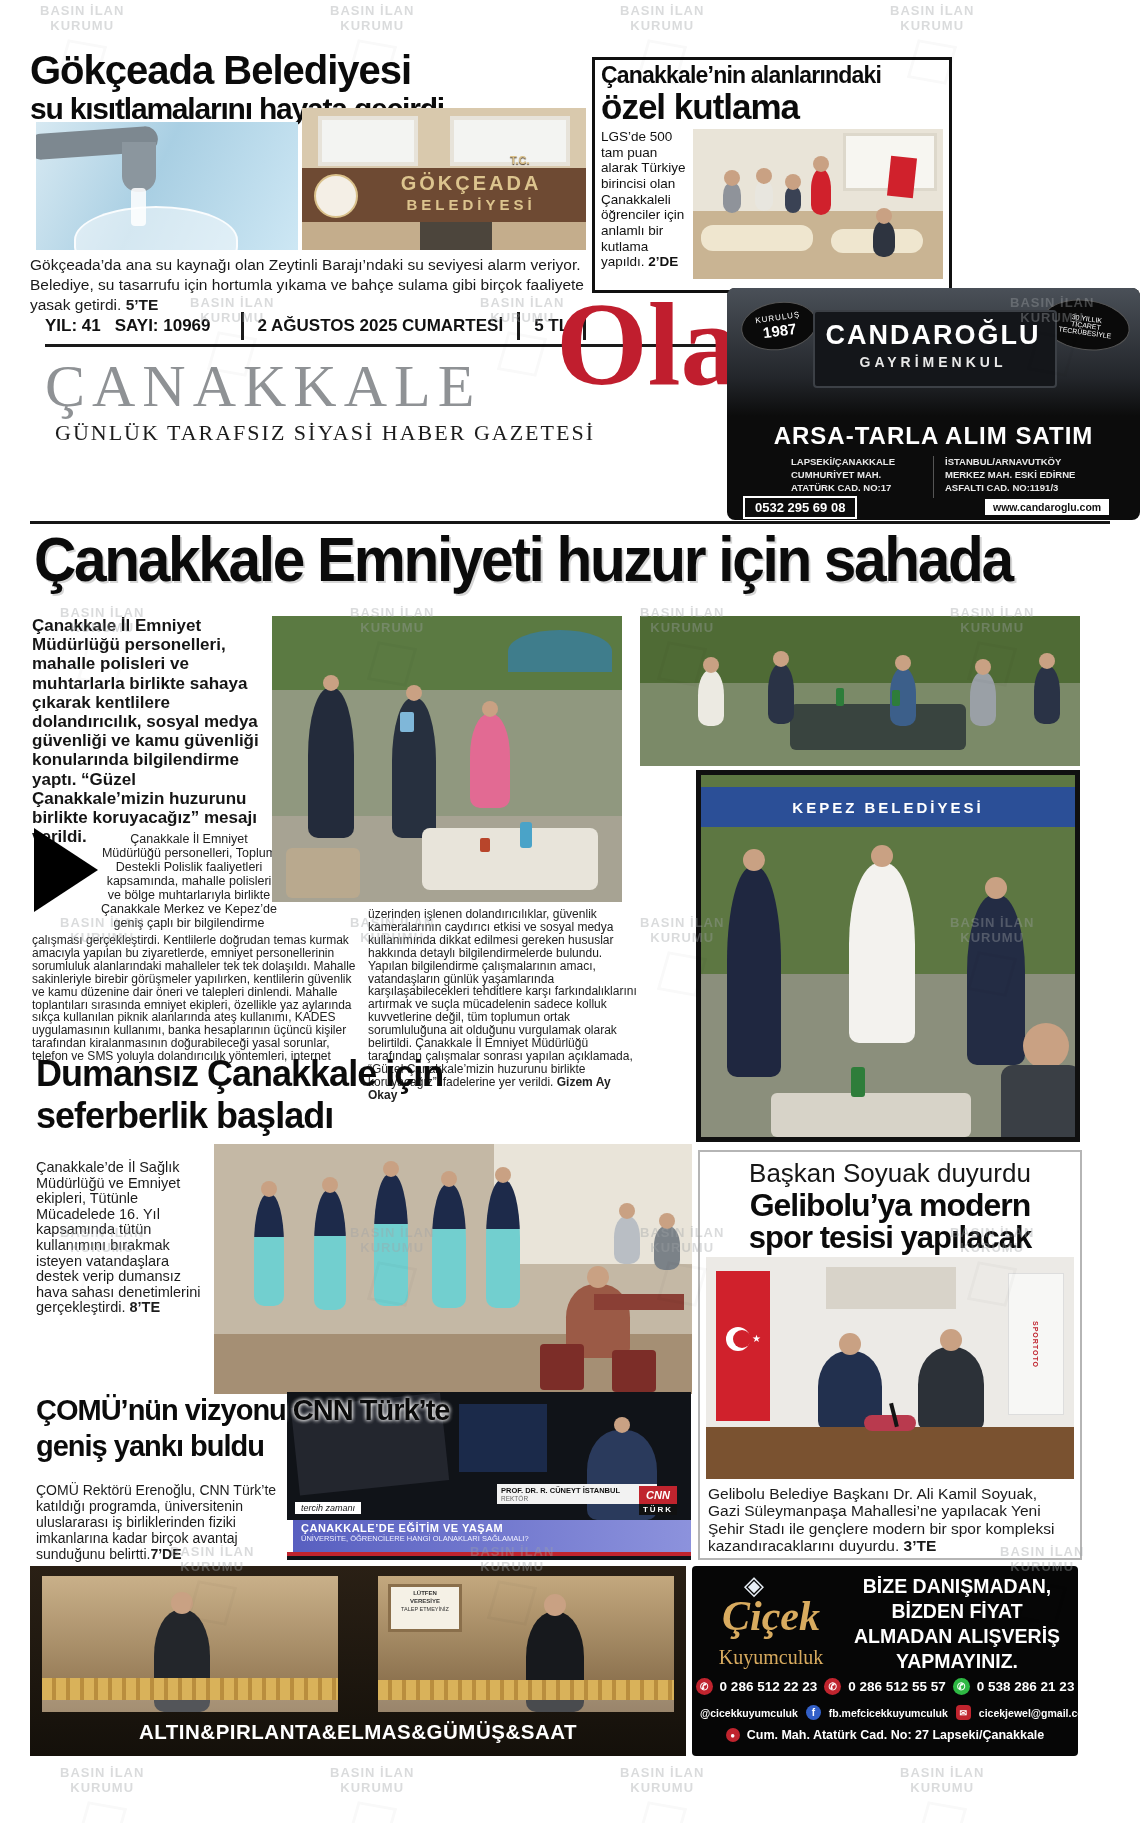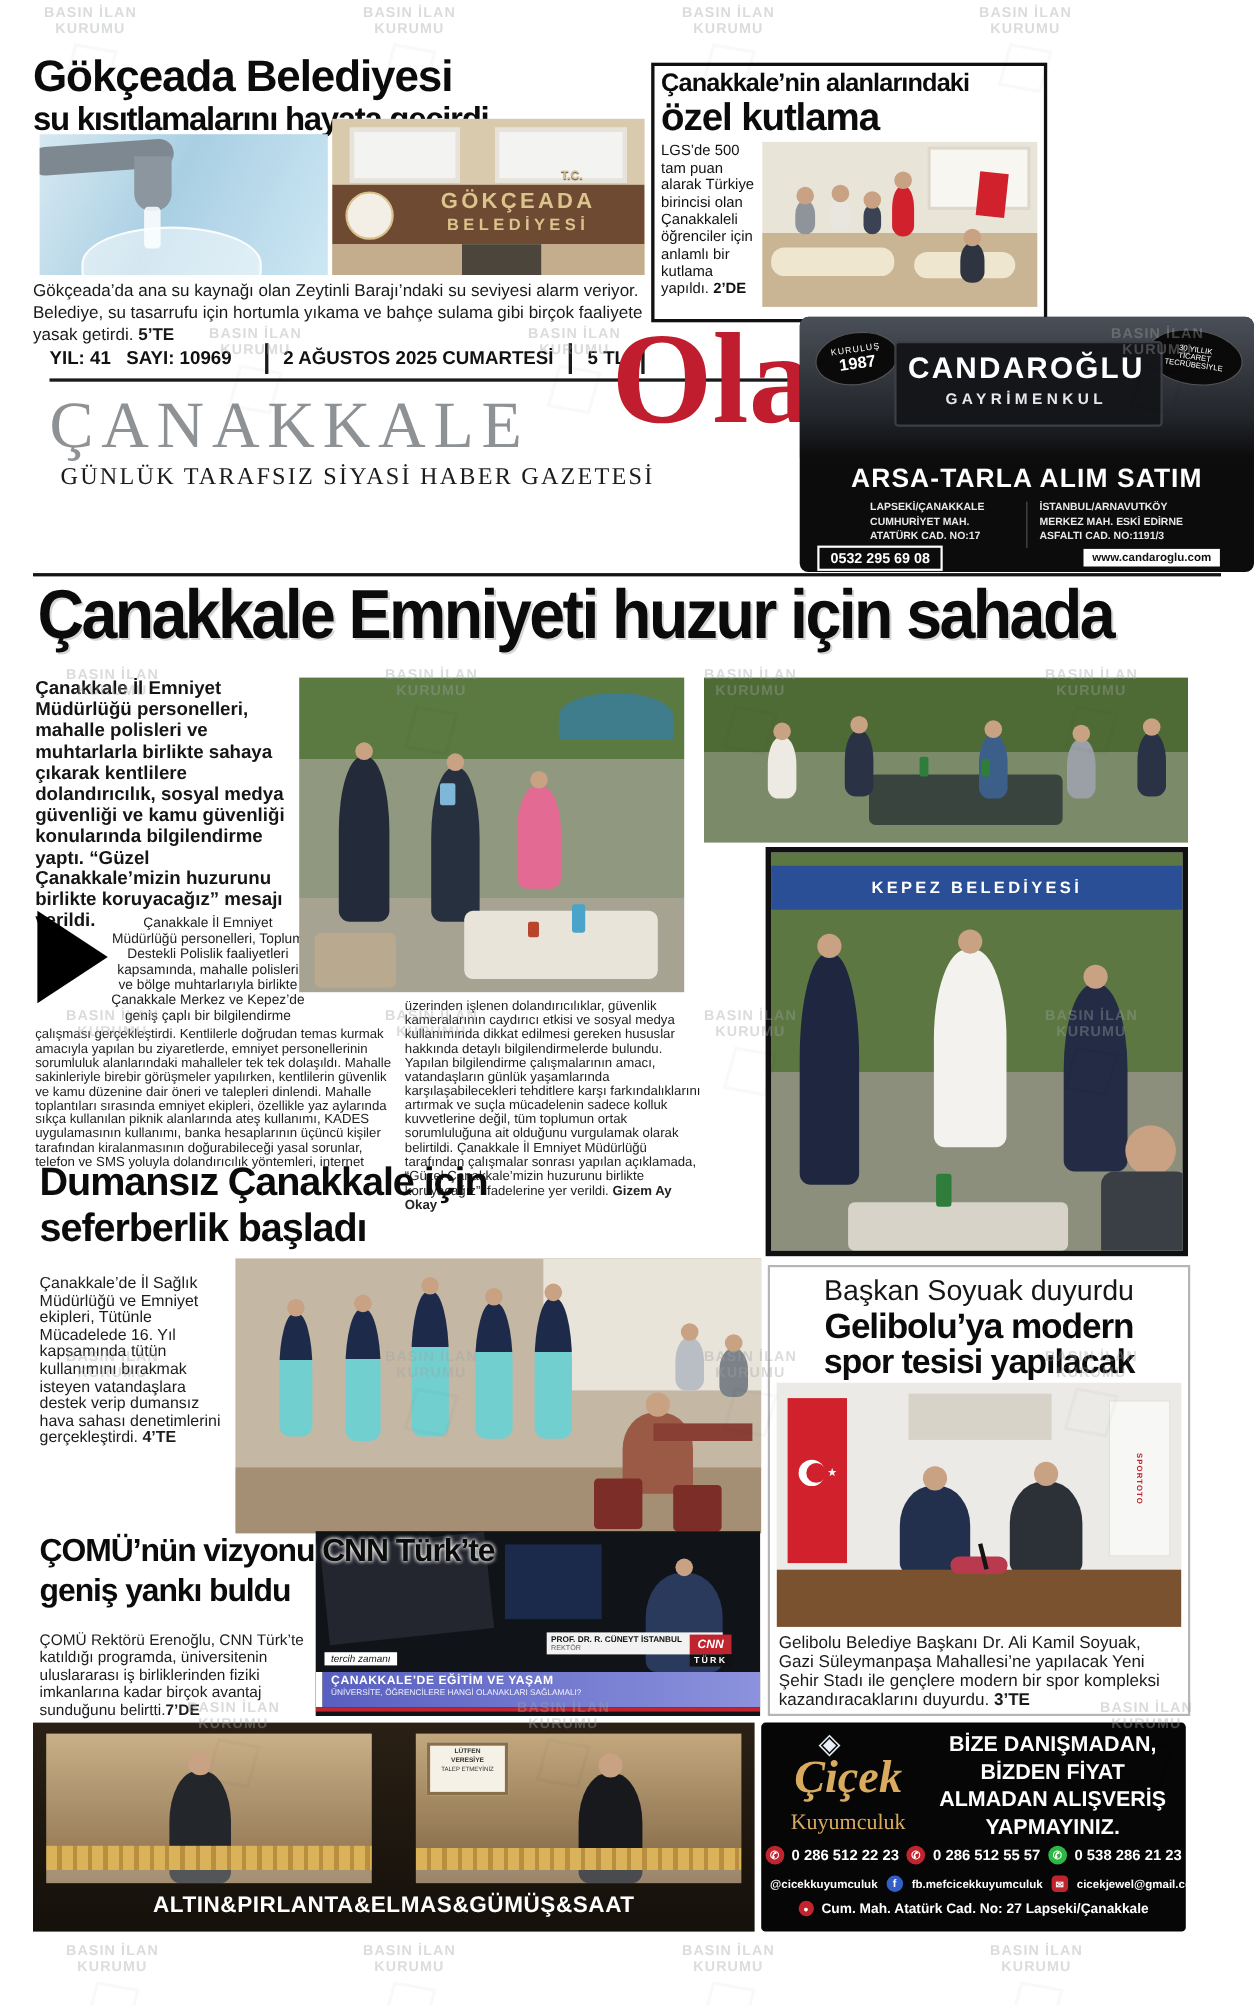--- a/index.html
+++ b/index.html
@@ -171,21 +171,21 @@
     <div class="abs" style="left:322px;top:248px;width:46px;height:46px;border-radius:50%;background:#c9a183;"></div>
     <div class="abs" style="left:300px;top:290px;width:80px;height:72px;background:#3a3f45;border-radius:12px 12px 0 0;"></div>
     <div class="abs" style="left:70px;top:318px;width:200px;height:44px;background:#d7d3c8;border-radius:6px;"></div>
     <div class="abs" style="left:150px;top:292px;width:14px;height:30px;background:#2e7d3a;border-radius:3px;"></div>
   </div>
 
   <div class="abs hl" style="left:36px;top:1056px;font-size:36px;">Dumansız Çanakkale için</div>
   <div class="abs hl" style="left:36px;top:1098px;font-size:36px;">seferberlik başladı</div>
   <div class="abs" style="left:36px;top:1160px;width:172px;font-size:14.5px;line-height:15.6px;color:#1c1c1c;">
     <span>Çanakkale’de İl Sağlık Müdürlüğü ve Emniyet ekipleri, Tütünle Mücadelede 16. Yıl kapsamında tütün kullanımını bırakmak isteyen vatandaşlara destek verip dumansız hava sahası denetimlerini gerçekleştirdi.</span>
-    <span class="capbold">4’TE</span>
+    <span class="capbold">8’TE</span>
   </div>
 
   <div class="photo" style="left:214px;top:1144px;width:478px;height:250px;background:#c4b8a5;">
     <div class="abs" style="left:280px;top:0;width:198px;height:120px;background:#e9e4d9;"></div>
     <div class="abs" style="left:0;top:190px;width:478px;height:60px;background:#a58f74;"></div>
     <div class="fg" style="left:40px;top:50px;width:30px;height:112px;background:linear-gradient(#1d2a4a 0 38%,#72cfcf 38%);"></div>
     <div class="fg" style="left:100px;top:46px;width:32px;height:120px;background:linear-gradient(#1d2a4a 0 38%,#72cfcf 38%);"></div>
     <div class="fg" style="left:160px;top:30px;width:34px;height:132px;background:linear-gradient(#1d2a4a 0 38%,#72cfcf 38%);"></div>
     <div class="fg" style="left:218px;top:40px;width:34px;height:124px;background:linear-gradient(#1d2a4a 0 36%,#72cfcf 36%);"></div>
     <div class="fg" style="left:272px;top:36px;width:34px;height:128px;background:linear-gradient(#1d2a4a 0 38%,#72cfcf 38%);"></div>
@@ -235,21 +235,21 @@
     <div class="fg" style="left:300px;top:38px;width:70px;height:90px;background:#2a3a5c;"></div>
     <div class="abs" style="left:210px;top:92px;width:152px;background:#f2f2f2;padding:2px 4px;">
       <div style="font-size:7.5px;font-weight:800;color:#111;">PROF. DR. R. CÜNEYT İSTANBUL</div>
       <div style="font-size:6.5px;color:#666;">REKTÖR</div>
     </div>
     <div class="abs" style="left:8px;top:110px;background:#fff;color:#111;font-size:9px;font-style:italic;padding:1px 6px;">tercih zamanı</div>
     <div class="abs" style="left:0;top:128px;width:404px;height:32px;background:linear-gradient(90deg,#585fc0,#8d93dd);border-left:6px solid #fff;">
       <div style="font-size:11px;font-weight:800;color:#fff;padding:2px 0 0 8px;letter-spacing:.5px;">ÇANAKKALE’DE EĞİTİM VE YAŞAM</div>
       <div style="font-size:7.5px;color:#f0f0ff;padding-left:8px;">ÜNİVERSİTE, ÖĞRENCİLERE HANGİ OLANAKLARI SAĞLAMALI?</div>
     </div>
-    <div class="abs" style="left:340px;top:94px;width:38px;">
+    <div class="abs" style="left:352px;top:94px;width:38px;">
       <div style="background:#c0242e;color:#fff;font-size:11px;font-weight:900;text-align:center;font-style:italic;padding:3px 0;">CNN</div>
       <div style="background:#111;color:#fff;font-size:8px;font-weight:700;text-align:center;letter-spacing:2px;padding:1px 0;">TÜRK</div>
     </div>
     <div class="abs" style="left:0;top:160px;width:404px;height:4px;background:#c0242e;"></div>
   </div>
 
   <div class="abs" style="left:30px;top:1566px;width:656px;height:190px;background:linear-gradient(#2a2015,#14100a);overflow:hidden;">
     <div class="photo" style="left:12px;top:10px;width:296px;height:136px;background:linear-gradient(#c9b089,#8a6f4b);">
       <div class="fg bighead" style="left:112px;top:34px;width:56px;height:102px;background:#23262b;"></div>
       <div class="abs" style="left:0;top:102px;width:296px;height:22px;background:repeating-linear-gradient(90deg,#d9b25a 0 10px,#b98e3e 10px 14px);"></div>

